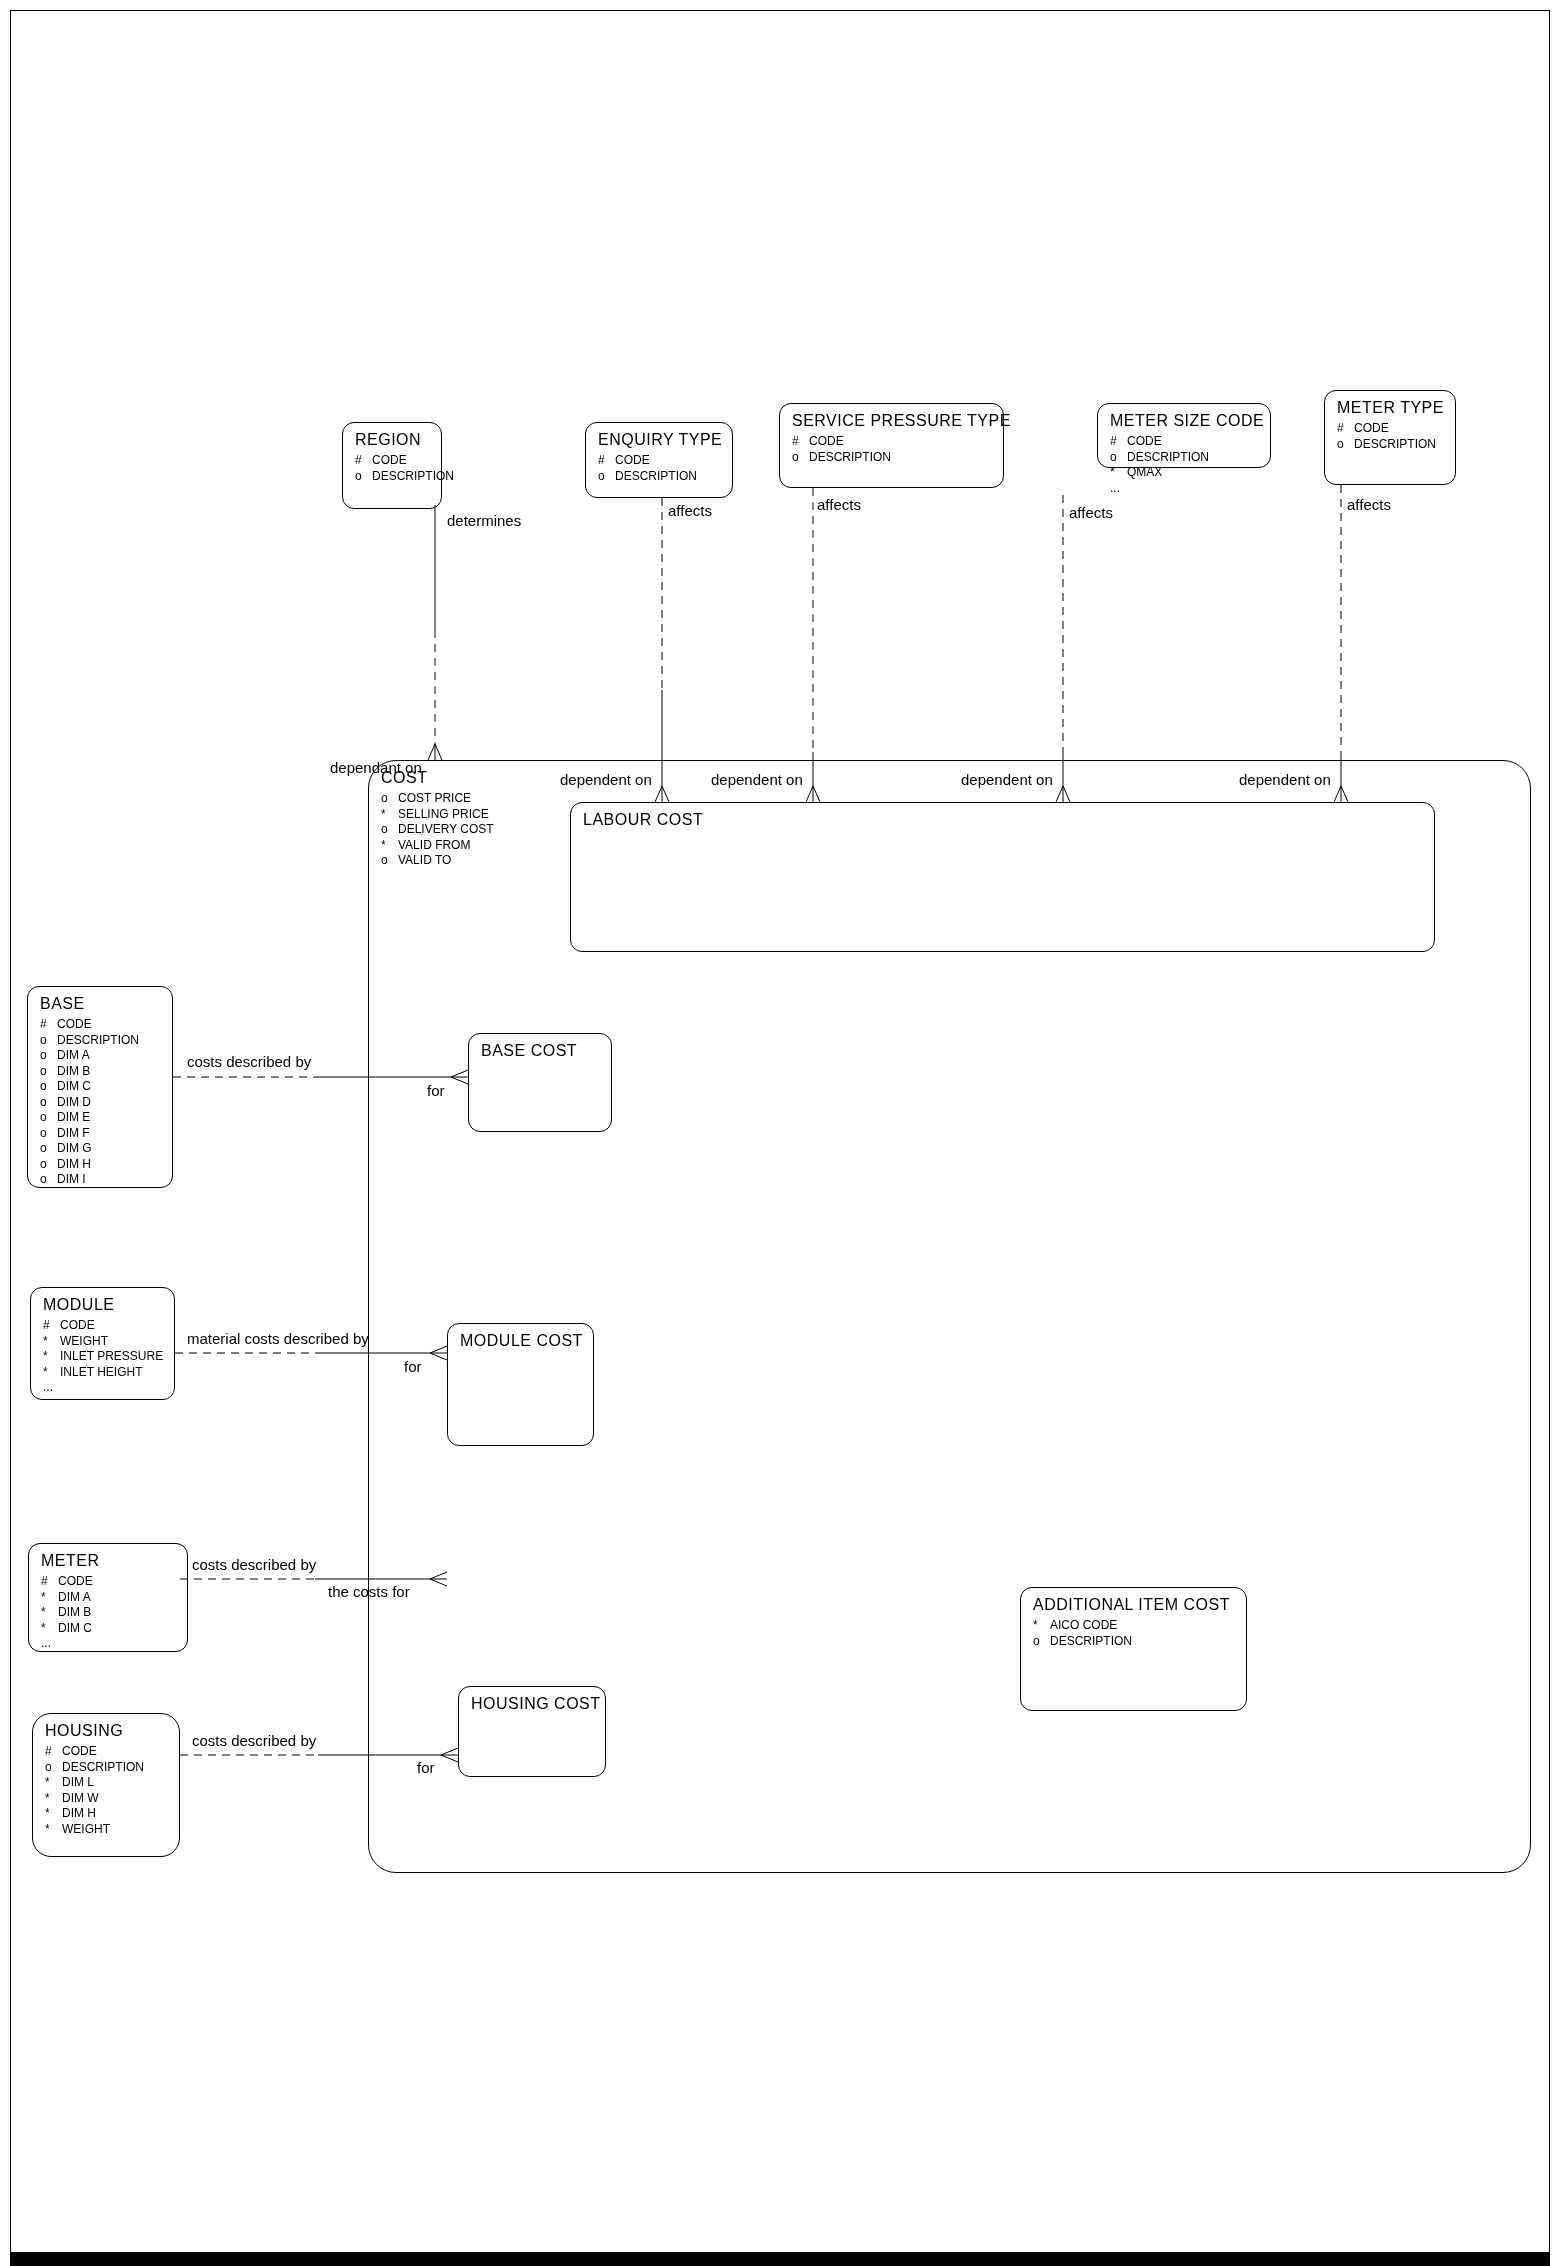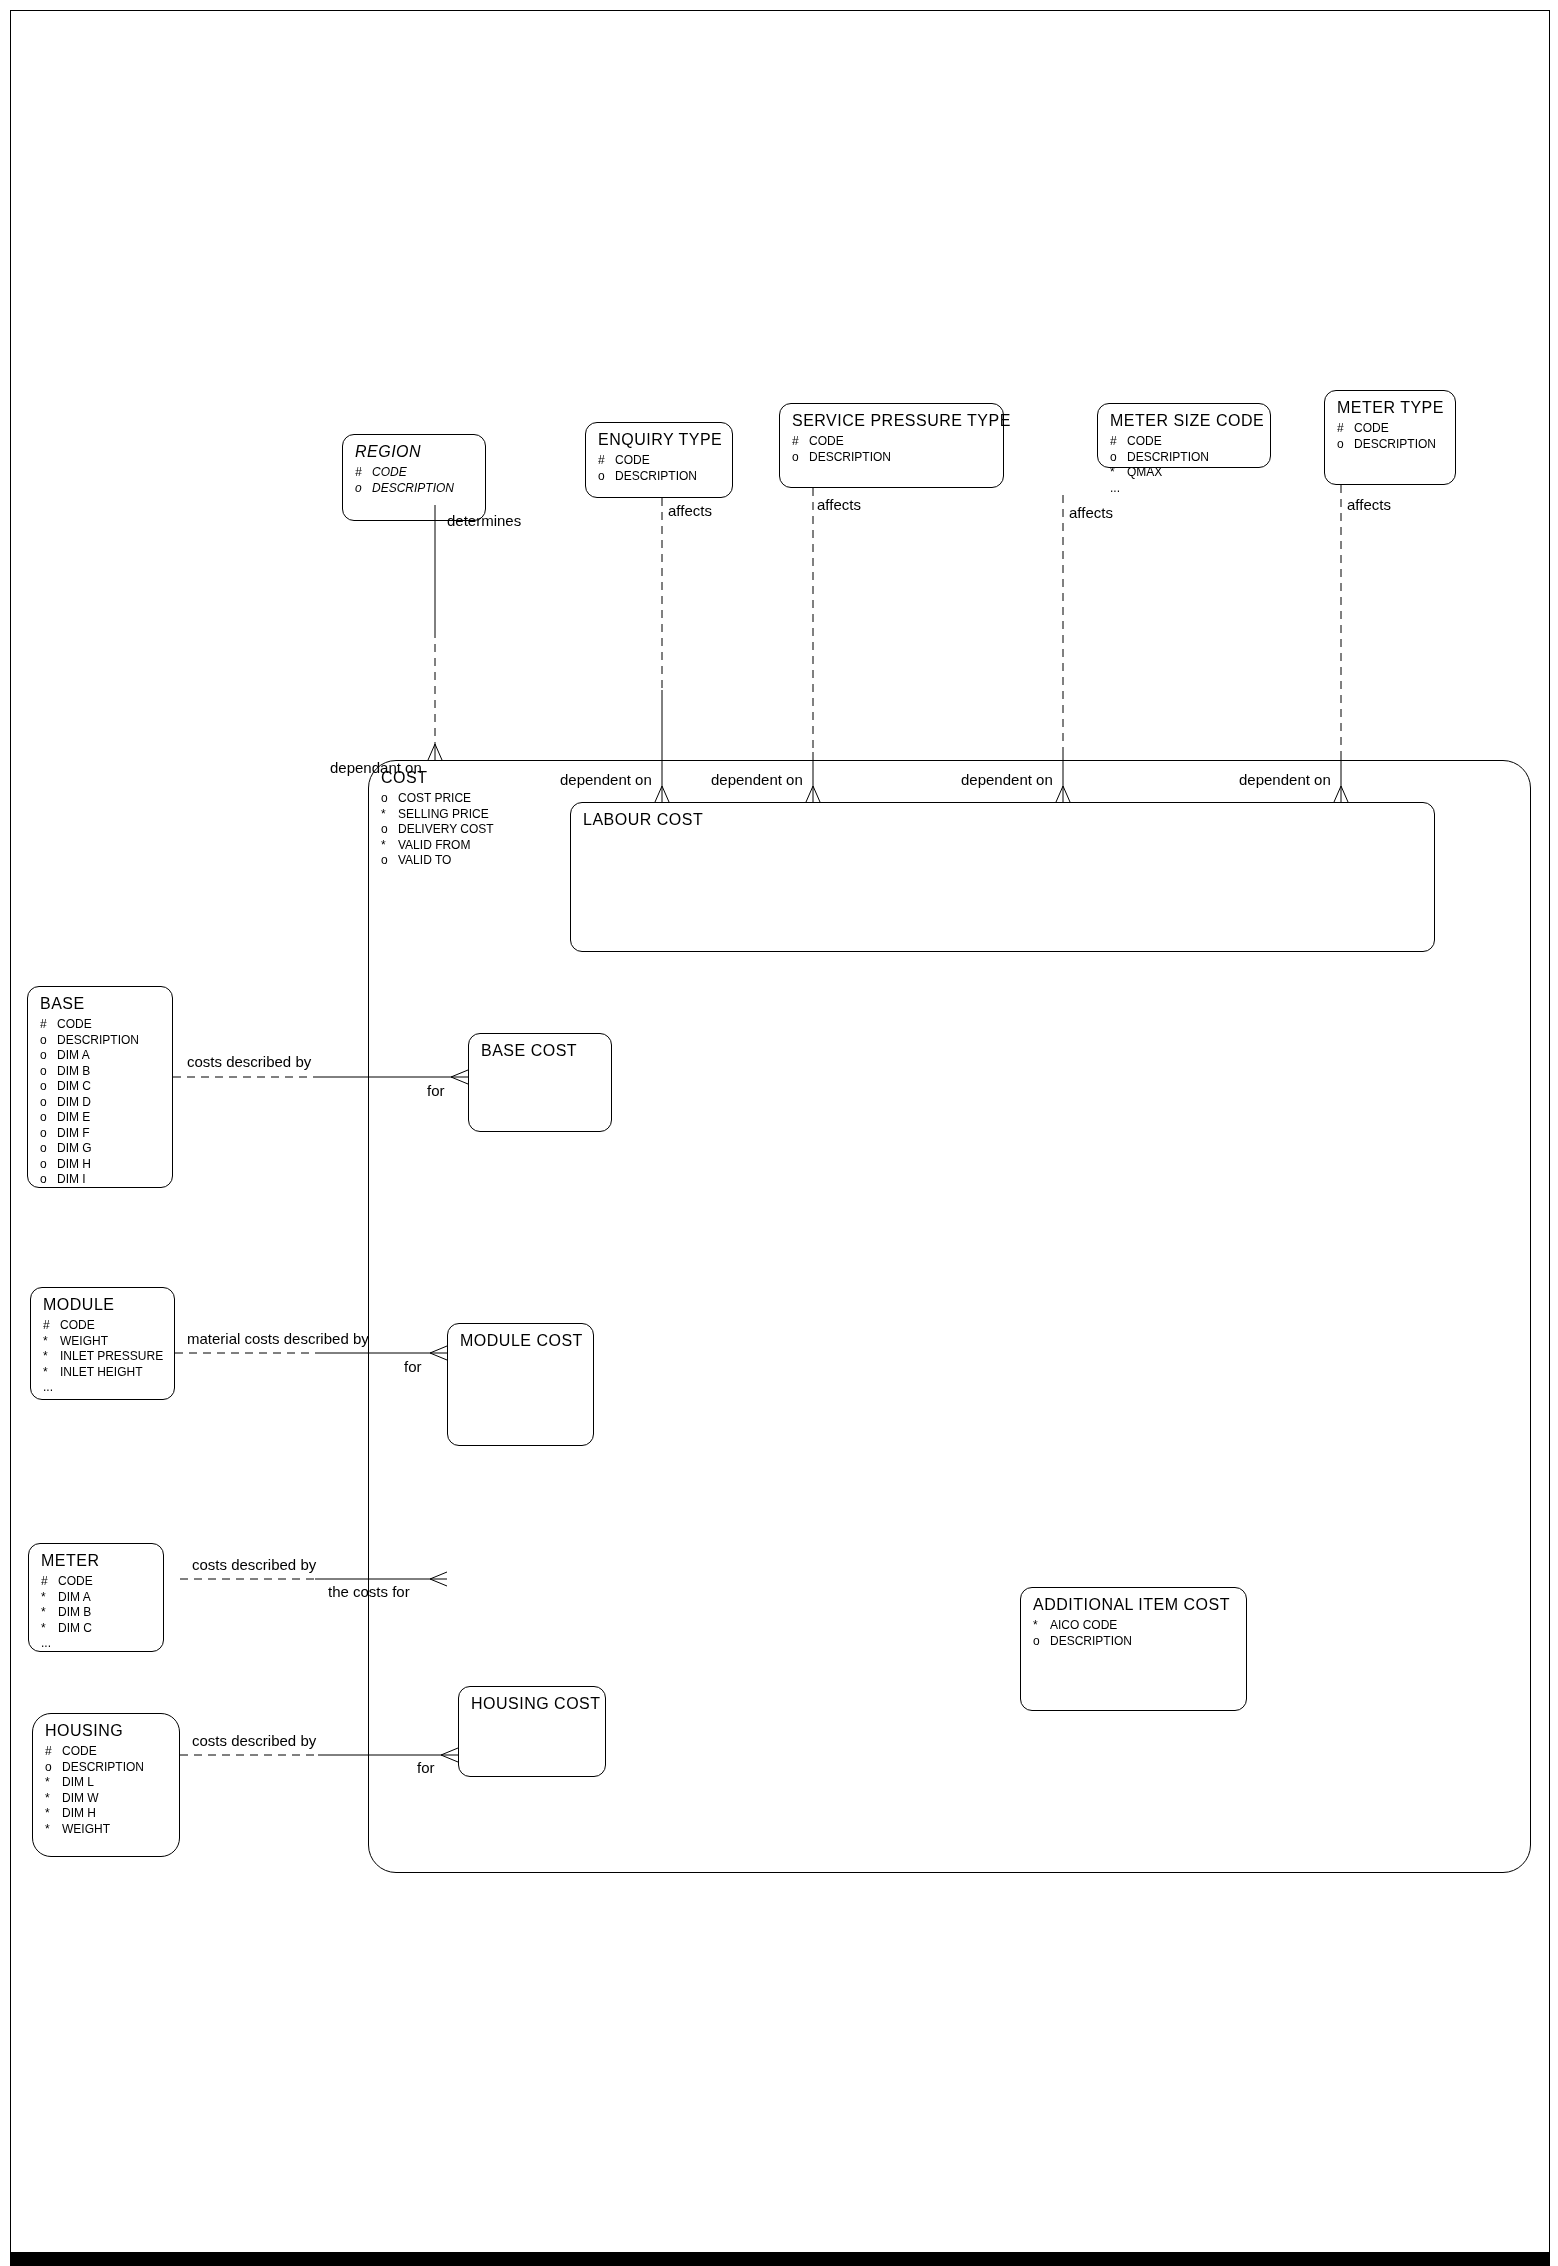--- a/index.html
+++ b/index.html
@@ -71,21 +71,21 @@
           <span class="flag">*</span>
           <span>VALID FROM</span>
         </div>
         <div class="attr">
           <span class="flag">o</span>
           <span>VALID TO</span>
         </div>
       </div>
   </div>
 
-  <div class="entity" style="left:342px;top:434px;width:144px;height:87px;font-style:italic;">
+  <div class="entity" style="left:342px;top:422px;width:100px;height:87px;">
     <div class="entity-title">REGION</div>
     <div class="attrs">
         <div class="attr">
           <span class="flag">#</span>
           <span>CODE</span>
         </div>
         <div class="attr">
           <span class="flag">o</span>
           <span>DESCRIPTION</span>
         </div>
@@ -231,21 +231,21 @@
           <span>INLET HEIGHT</span>
         </div>
         <div class="attr">...</div>
       </div>
   </div>
 
   <div class="entity" style="left:447px;top:1323px;width:147px;height:123px;">
     <div class="entity-title">MODULE COST</div>
   </div>
 
-  <div class="entity" style="left:28px;top:1543px;width:136px;height:109px;">
+  <div class="entity" style="left:28px;top:1543px;width:160px;height:109px;">
     <div class="entity-title">METER</div>
     <div class="attrs">
         <div class="attr">
           <span class="flag">#</span>
           <span>CODE</span>
         </div>
         <div class="attr">
           <span class="flag">*</span>
           <span>DIM A</span>
         </div>

